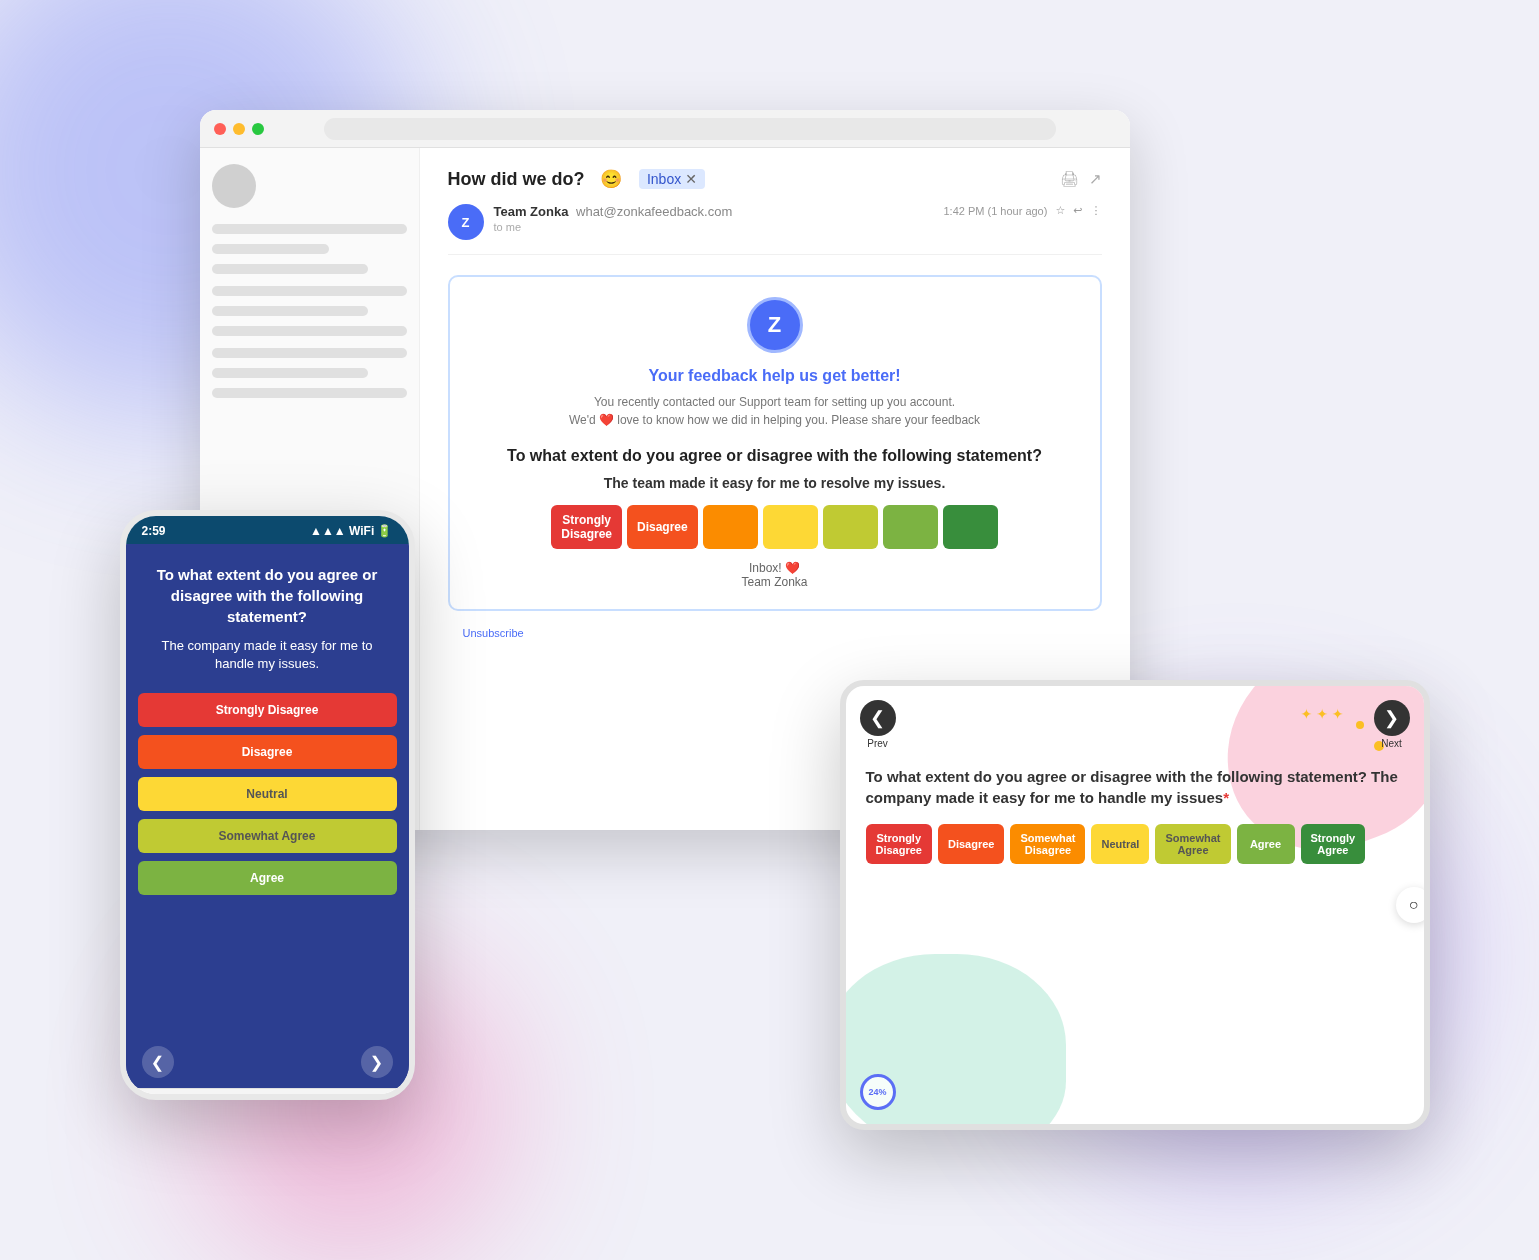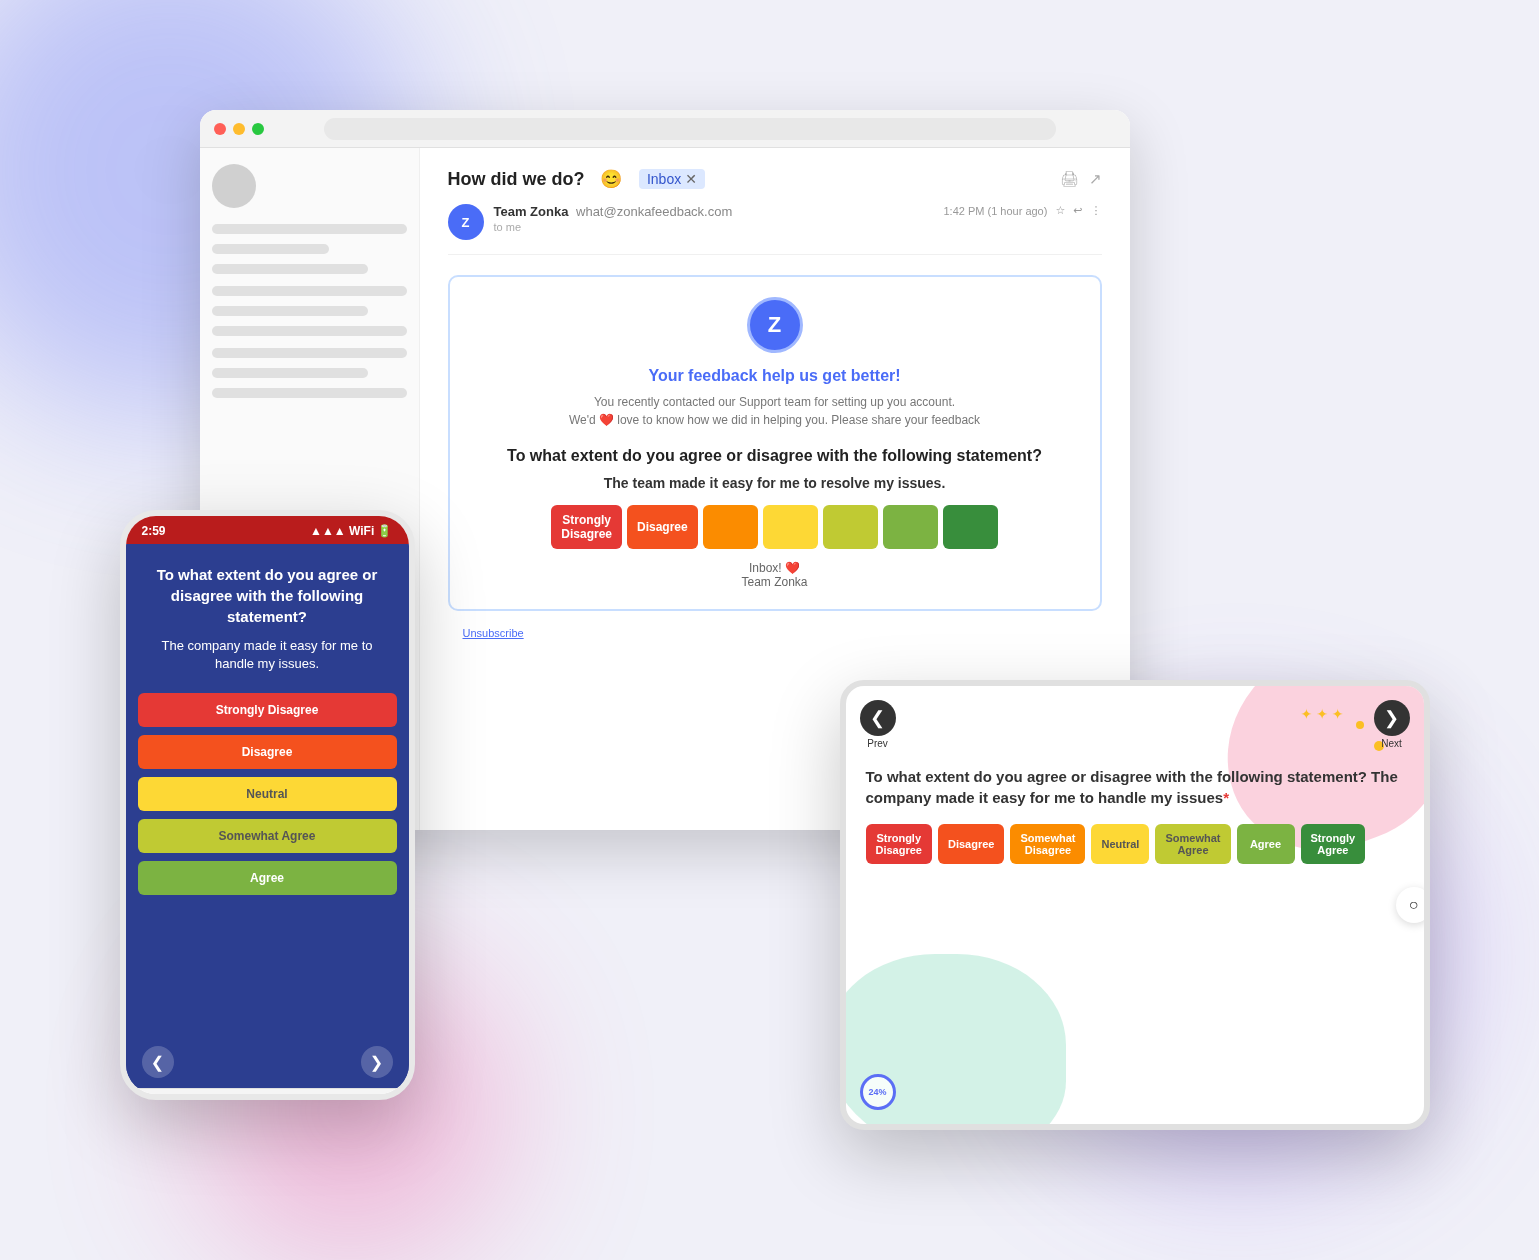--- a/index.html
+++ b/index.html
@@ -177,37 +177,37 @@
     .scale-red { background: #e53935; }
     .scale-orange-red { background: #f4511e; }
     .scale-orange { background: #fb8c00; }
     .scale-yellow { background: #fdd835; color: #555; }
     .scale-lime { background: #c0ca33; color: #555; }
     .scale-light-green { background: #7cb342; }
     .scale-green { background: #388e3c; }
 
     .survey-footer { font-size: 12px; color: #666; margin-top: 10px; }
     .survey-footer .heart { color: #e53935; }
-    .email-unsubscribe { font-size: 11px; color: #4a6cf7; margin-top: 6px; text-decoration: underline; cursor: pointer; padding-left: 15px; }
+    .email-unsubscribe { font-size: 11px; color: #4a6cf7; margin-top: 6px; cursor: pointer; padding-left: 15px; }
 
     
     .mobile-phone {
       position: absolute;
       bottom: 80px;
       left: 0;
       width: 295px;
       height: 590px;
       background: #fff;
       border-radius: 36px;
       box-shadow: 0 25px 70px rgba(0,0,0,0.22);
       overflow: hidden;
       border: 6px solid #e8e8e8;
     }
     .phone-status-bar {
-      background: #b91c1c;
+      background: #0c4a6e;
       color: #fff;
       font-size: 12px;
       font-weight: 600;
       display: flex;
       justify-content: space-between;
       align-items: center;
       padding: 8px 16px 6px;
     }
     .phone-content { background: #2c3e90; height: calc(100% - 34px); display: flex; flex-direction: column; }
     .phone-question {

